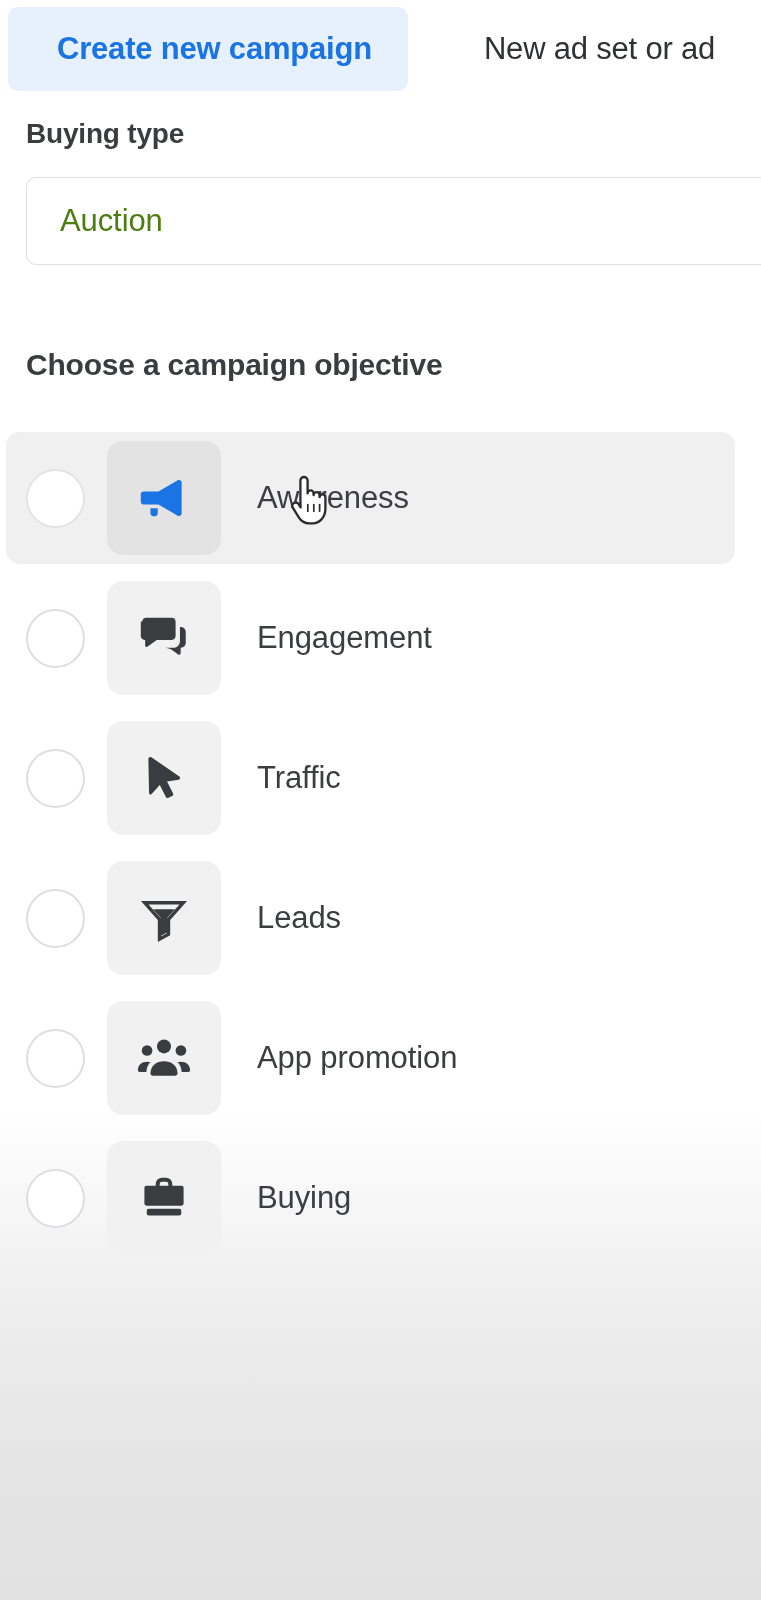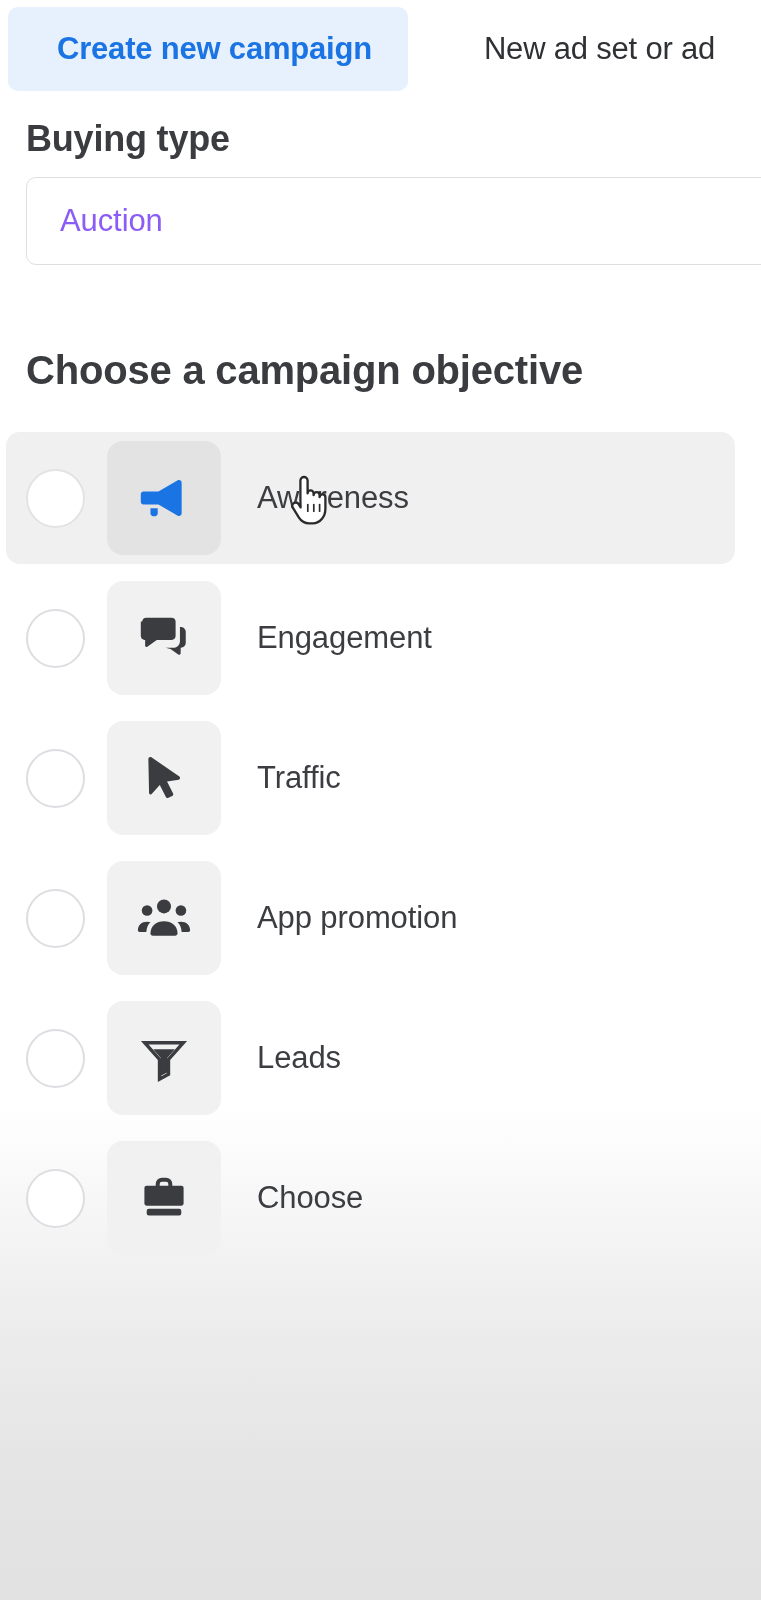--- a/index.html
+++ b/index.html
@@ -70,48 +70,48 @@
   
   .section-label {
     position: absolute;
     left: 26px;
     font-weight: bold;
     color: #3a3c40;
     letter-spacing: -0.2px;
   }
   #buying-type-label {
     top: 118px;
-    font-size: 36px;
+    font-size: 28px;
   }
 
   .select-field {
     position: absolute;
     left: 26px;
     top: 177px;
     width: 790px;           
     height: 88px;
     box-sizing: border-box;
     background: #ffffff;
     border: 1.5px solid #dddfe2;
     border-radius: 10px;
     display: flex;
     align-items: center;
     cursor: pointer;
   }
   .select-value {
     padding-left: 33px;
     font-size: 31px;
-    color: #8b5cf6;
+    color: #4d7c0f;
     letter-spacing: -0.1px;
   }
 
   
   #objective-heading {
     top: 348px;
-    font-size: 40px;
+    font-size: 30px;
   }
 
   
   .objective-list {
     position: absolute;
     left: 0;
     top: 432px;
     width: 761px;
   }
   .objective-row {
@@ -255,60 +255,60 @@
         </span>
       </div>
       <div class="objective-label">Traffic</div>
     </div>
 
     <div class="objective-row">
       <div class="row-bg"></div>
       <div class="radio"></div>
       <div class="icon-tile">
         <span>
+          <svg width="54" height="54" viewBox="0 0 24 24" aria-hidden="true">
+            <path fill="none" stroke="#3a3c40" stroke-width="1.5" d="M3.4 5.2h17.2l-6.6 7.4v6.6l-4.0 2.2v-8.8z"></path>
+            <path fill="#3a3c40" d="M7.2 8.1h9.6l-3.4 3.9v6.4l-2.8 1.5v-7.9z"></path>
+          </svg>
+        </span>
+      </div>
+      <div class="objective-label">Leads</div>
+    </div>
+
+    <div class="objective-row">
+      <div class="row-bg"></div>
+      <div class="radio"></div>
+      <div class="icon-tile">
+        <span>
           <svg width="58" height="58" viewBox="0 0 24 24" aria-hidden="true">
             <circle cx="12" cy="7.2" r="2.9" fill="#3a3c40"></circle>
             <path fill="#3a3c40" d="M6.4 18.3c0-3.1 2.5-5.0 5.6-5.0s5.6 1.9 5.6 5.0c0 0.6-0.5 1.0-1.0 1.0H7.4c-0.6 0-1.0-0.4-1.0-1.0z"></path>
             <circle cx="5.0" cy="8.9" r="2.2" fill="#3a3c40"></circle>
             <circle cx="19.0" cy="8.9" r="2.2" fill="#3a3c40"></circle>
             <path fill="#3a3c40" d="M1.2 17.1c0-2.2 1.6-3.6 3.8-3.6 0.5 0 1.0 0.1 1.4 0.2-1.0 1.0-1.6 2.4-1.7 4.1H2.0c-0.5 0-0.8-0.3-0.8-0.7z"></path>
             <path fill="#3a3c40" d="M22.8 17.1c0-2.2-1.6-3.6-3.8-3.6-0.5 0-1.0 0.1-1.4 0.2 1.0 1.0 1.6 2.4 1.7 4.1H22c0.5 0 0.8-0.3 0.8-0.7z"></path>
           </svg>
         </span>
       </div>
       <div class="objective-label">App promotion</div>
     </div>
 
     <div class="objective-row">
       <div class="row-bg"></div>
       <div class="radio"></div>
       <div class="icon-tile">
         <span>
-          <svg width="54" height="54" viewBox="0 0 24 24" aria-hidden="true">
-            <path fill="none" stroke="#3a3c40" stroke-width="1.5" d="M3.4 5.2h17.2l-6.6 7.4v6.6l-4.0 2.2v-8.8z"></path>
-            <path fill="#3a3c40" d="M7.2 8.1h9.6l-3.4 3.9v6.4l-2.8 1.5v-7.9z"></path>
-          </svg>
-        </span>
-      </div>
-      <div class="objective-label">Leads</div>
-    </div>
-
-    <div class="objective-row">
-      <div class="row-bg"></div>
-      <div class="radio"></div>
-      <div class="icon-tile">
-        <span>
           <svg width="56" height="56" viewBox="0 0 24 24" aria-hidden="true">
             <path fill="none" stroke="#3a3c40" stroke-width="1.7" d="M9.3 7.0v-1.0c0-1.0 0.8-1.8 1.8-1.8h1.8c1.0 0 1.8 0.8 1.8 1.8v1.0"></path>
             <rect x="3.6" y="6.7" width="16.8" height="8.6" rx="0.9" fill="#3a3c40"></rect>
             <rect x="4.6" y="16.6" width="14.8" height="2.9" rx="0.9" fill="#3a3c40"></rect>
           </svg>
         </span>
       </div>
-      <div class="objective-label">Choose</div>
+      <div class="objective-label">Buying</div>
     </div>
 
   </div>
 
   <div class="cursor">
     <svg width="44" height="58" viewBox="0 0 22 29" aria-hidden="true">
       <path d="M6.2 14.0V4.3c0-1.0 0.8-1.8 1.8-1.8s1.8 0.8 1.8 1.8v6.4c0-0.8 0.7-1.5 1.5-1.5s1.5 0.7 1.5 1.5v0.9c0-0.8 0.7-1.5 1.5-1.5s1.5 0.7 1.5 1.5v1.0c0-0.8 0.7-1.4 1.5-1.4s1.4 0.6 1.4 1.4v5.6c0 3.9-2.4 7.5-6.4 7.5h-1.7c-2.5 0-4.0-1.1-5.2-3.0l-3.0-4.9c-0.5-0.8-0.2-1.8 0.6-2.3 0.8-0.4 1.8-0.2 2.3 0.6l1.0 1.6z" fill="#ffffff" stroke="#2b2b2b" stroke-width="1.15" stroke-linejoin="round"></path>
       <g stroke="#2b2b2b" stroke-width="0.85" stroke-linecap="round">
         <line x1="9.9" y1="16.3" x2="9.9" y2="19.6"></line>
         <line x1="12.9" y1="16.3" x2="12.9" y2="19.6"></line>

